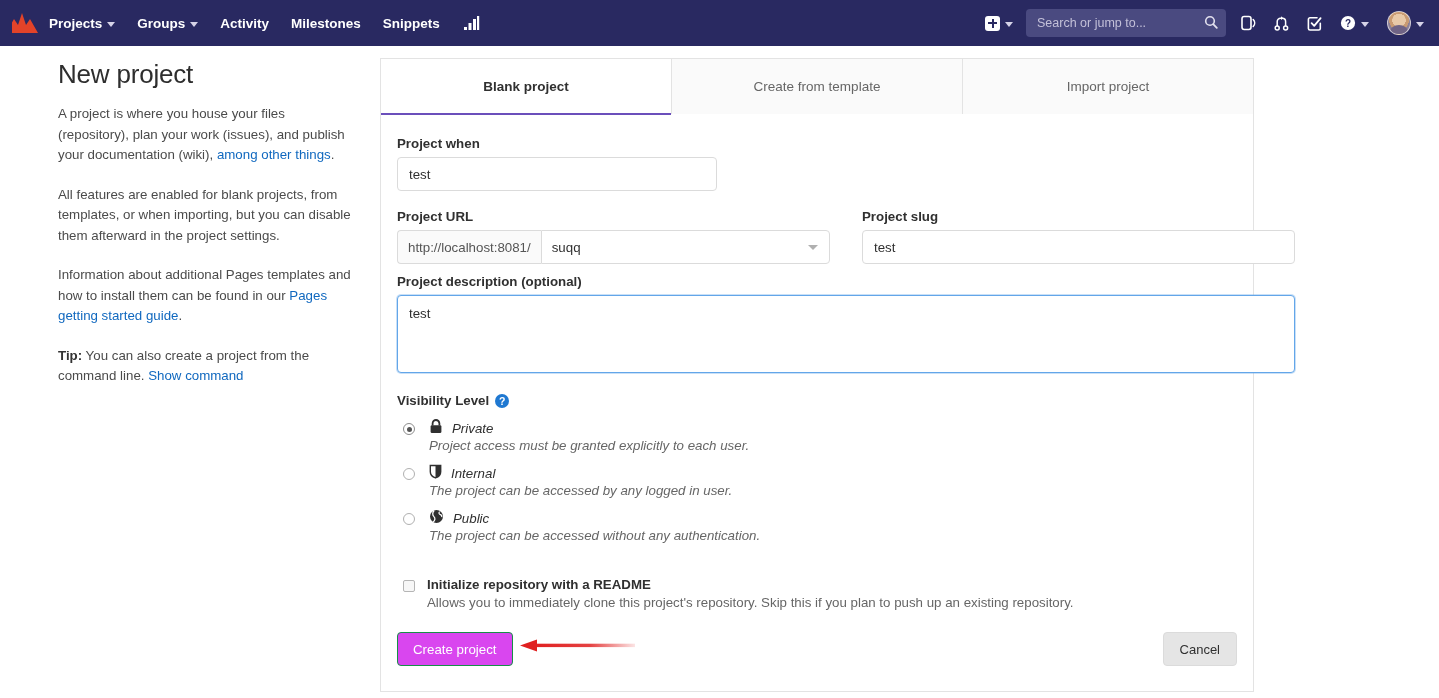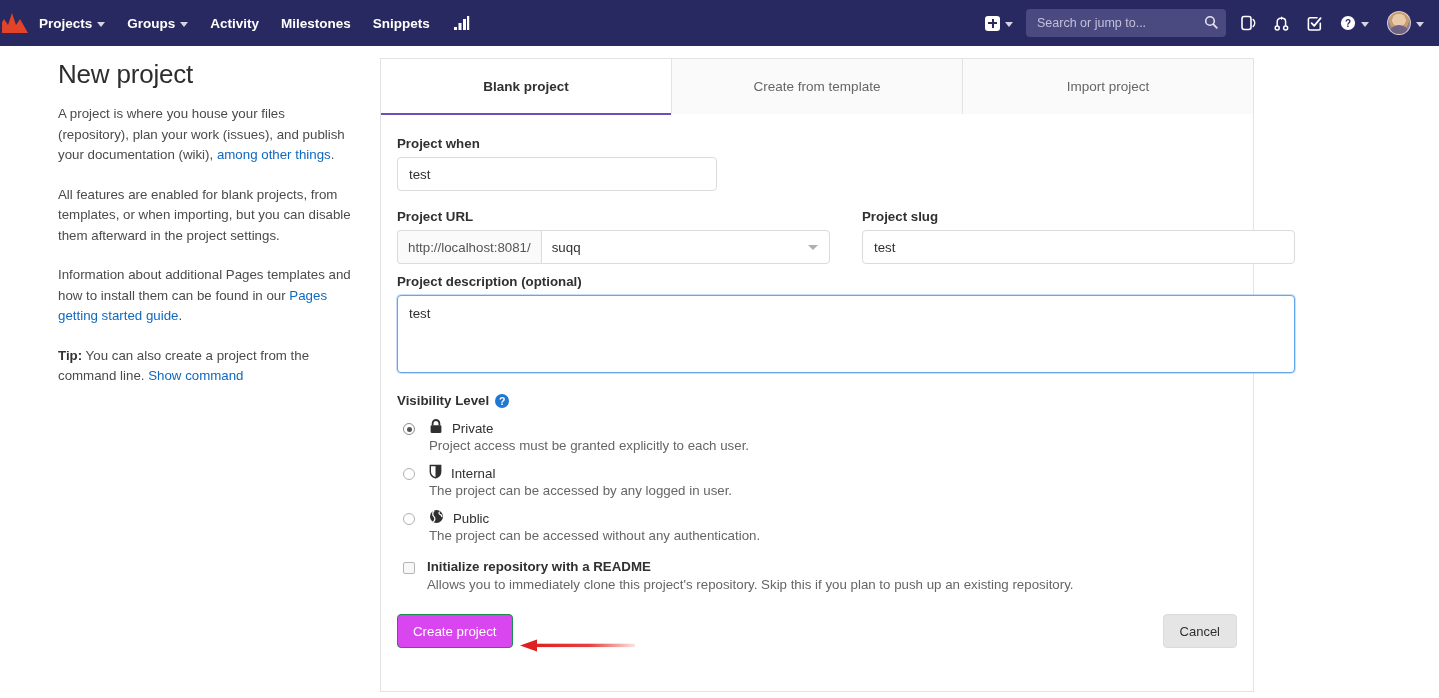--- a/index.html
+++ b/index.html
@@ -11,21 +11,21 @@
     overflow: hidden;
   }
 
   
   .navbar {
     position: absolute; top: 0; left: 0;
     width: 1439px; height: 46px;
     background: #292961;
     display: flex; align-items: center;
   }
-  .nav-left { display: flex; align-items: center; height: 46px; padding-left: 2px; }
+  .nav-left { display: flex; align-items: center; height: 46px; padding-left: 12px; }
   .nav-logo {
     width: 26px; height: 46px;
     display: flex; align-items: center; justify-content: flex-start;
     overflow: hidden;
   }
   .nav-item {
     color: #fff; font-size: 13.5px; font-weight: 600;
     padding: 0 11px; height: 46px;
     display: flex; align-items: center; gap: 5px;
     cursor: pointer; white-space: nowrap;
@@ -189,26 +189,26 @@
   .radio {
     width: 12px; height: 12px; border-radius: 50%;
     border: 1px solid #b0b0b0; background: #fff;
     margin: 4px 0 0 6px; flex: none; position: relative; cursor: pointer;
   }
   .radio.checked { border-color: #8c8c8c; }
   .radio.checked::after {
     content: ""; position: absolute; left: 2.5px; top: 2.5px;
     width: 5px; height: 5px; border-radius: 50%; background: #555;
   }
-  .vis-body { margin-left: 14px; }
+  .vis-body { margin-left: 14px; font-style: italic; }
   .vis-title-row { display: flex; align-items: center; gap: 9px; height: 18px; }
   .vis-name { font-size: 13.3px; color: #303030; }
   .vis-desc { font-size: 13.3px; color: #666; margin-top: 1px; }
 
-  .readme-row { margin-top: 16px; display: flex; align-items: flex-start; }
+  .readme-row { margin-top: 34px; display: flex; align-items: flex-start; }
   .checkbox {
     width: 12px; height: 12px; border: 1px solid #b5b5b5;
     background: #f7f7f7; border-radius: 2px; margin: 3px 0 0 6px;
     flex: none; cursor: pointer;
   }
   .readme-body { margin-left: 12px; }
   .readme-title { font-size: 13.3px; font-weight: 700; color: #303030; }
   .readme-desc { font-size: 13.3px; color: #666; margin-top: 3px; }
 
   .actions { margin-top: 22px; display: flex; align-items: center; position: relative; }

